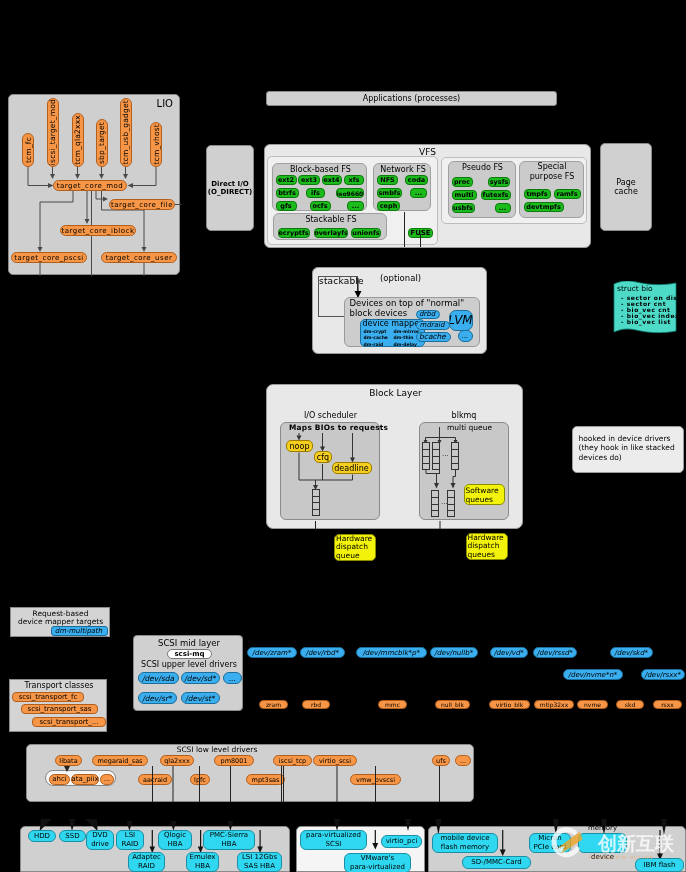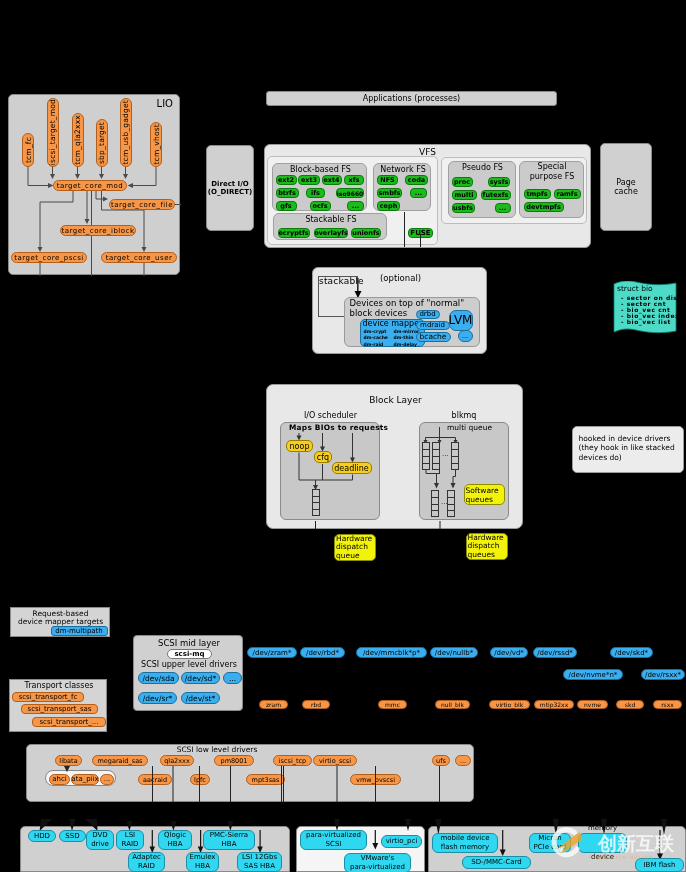--- a/index.html
+++ b/index.html
@@ -9,21 +9,21 @@
   .abs{position:absolute;box-sizing:border-box;}
   .grp{background:#d0d0d0;border:1px solid #8a8a8a;border-radius:5px;}
   .grp2{background:#c8c8c8;border:1px solid #7a7a7a;border-radius:6px;}
   .pill{background:#f79646;border:1px solid #b35f1c;border-radius:7px;color:#000;
         display:flex;align-items:center;justify-content:center;text-align:center;}
   .green{background:#1cbb1c;border:1px solid #0d7a0d;border-radius:4px;
         display:flex;align-items:center;justify-content:center;text-align:center;
         font-weight:bold;overflow:hidden;}
   .blue{background:#3aaeee;border:1px solid #1a6f9c;border-radius:7px;
         display:flex;align-items:center;justify-content:center;text-align:right;
-        white-space:nowrap;overflow:hidden;}
+        white-space:nowrap;overflow:hidden;font-style:italic;}
   .yellow{background:#f2f20a;border:1px solid #8c8c00;border-radius:4px;
         display:flex;align-items:center;justify-content:center;text-align:center;margin-top:44px;}
   .gold{background:#f5ce1f;border:1px solid #9a7c00;border-radius:5px;
         display:flex;align-items:center;justify-content:center;text-align:center;}
   .lbl{display:flex;align-items:center;justify-content:center;text-align:center;}
   .vtxt{writing-mode:vertical-rl;transform:rotate(180deg);font-size:7.5px;
         white-space:nowrap;letter-spacing:0.2px;}
   .hw{background:#2fd8f0;border:1px solid #1a8fa5;border-radius:6px;
       display:flex;flex-direction:column;align-items:center;justify-content:center;text-align:center;}
 </style>
@@ -205,21 +205,21 @@
     <div class="abs" style="left:4px;top:3px;font-size:7.5px;white-space:nowrap;">struct bio</div>
     <div class="abs" style="left:8px;top:13px;font-size:6px;font-weight:bold;white-space:nowrap;letter-spacing:0.55px;">- sector on disk</div>
     <div class="abs" style="left:8px;top:19px;font-size:6px;font-weight:bold;white-space:nowrap;letter-spacing:0.55px;">- sector cnt</div>
     <div class="abs" style="left:8px;top:25px;font-size:6px;font-weight:bold;white-space:nowrap;letter-spacing:0.55px;">- bio_vec cnt</div>
     <div class="abs" style="left:8px;top:31px;font-size:6px;font-weight:bold;white-space:nowrap;letter-spacing:0.55px;">- bio_vec index</div>
     <div class="abs" style="left:8px;top:37px;font-size:6px;font-weight:bold;white-space:nowrap;letter-spacing:0.55px;">- bio_vec list</div>
   </div>
 
   <div class="abs" style="left:266px;top:384px;width:257px;height:145px;background:#e8e8e8;
               border:1px solid #9a9a9a;border-radius:7px;">
-    <div class="abs lbl" style="left:0;top:10px;width:257px;font-size:9px;">Block Layer</div>
+    <div class="abs lbl" style="left:0;top:3px;width:257px;font-size:9px;">Block Layer</div>
 
     <div class="abs lbl" style="left:14px;top:26px;width:99px;font-size:8px;">I/O scheduler</div>
     <div class="abs" style="left:13px;top:37px;width:100px;height:98px;background:#c8c8c8;
                 border:1px solid #8a8a8a;border-radius:6px;">
       <div class="abs" style="left:8px;top:-0.5px;font-size:7.4px;font-weight:bold;white-space:nowrap;letter-spacing:0.25px;">Maps BIOs to requests</div>
       <svg class="abs" style="left:0;top:0;width:100px;height:98px;" viewBox="0 0 100 98">
         <g stroke="#333" stroke-width="1" fill="none">
           <path d="M18,10 L18,14"></path>
           <path d="M41.5,10 L41.5,25"></path>
           <path d="M71.5,10 L71.5,36"></path>

